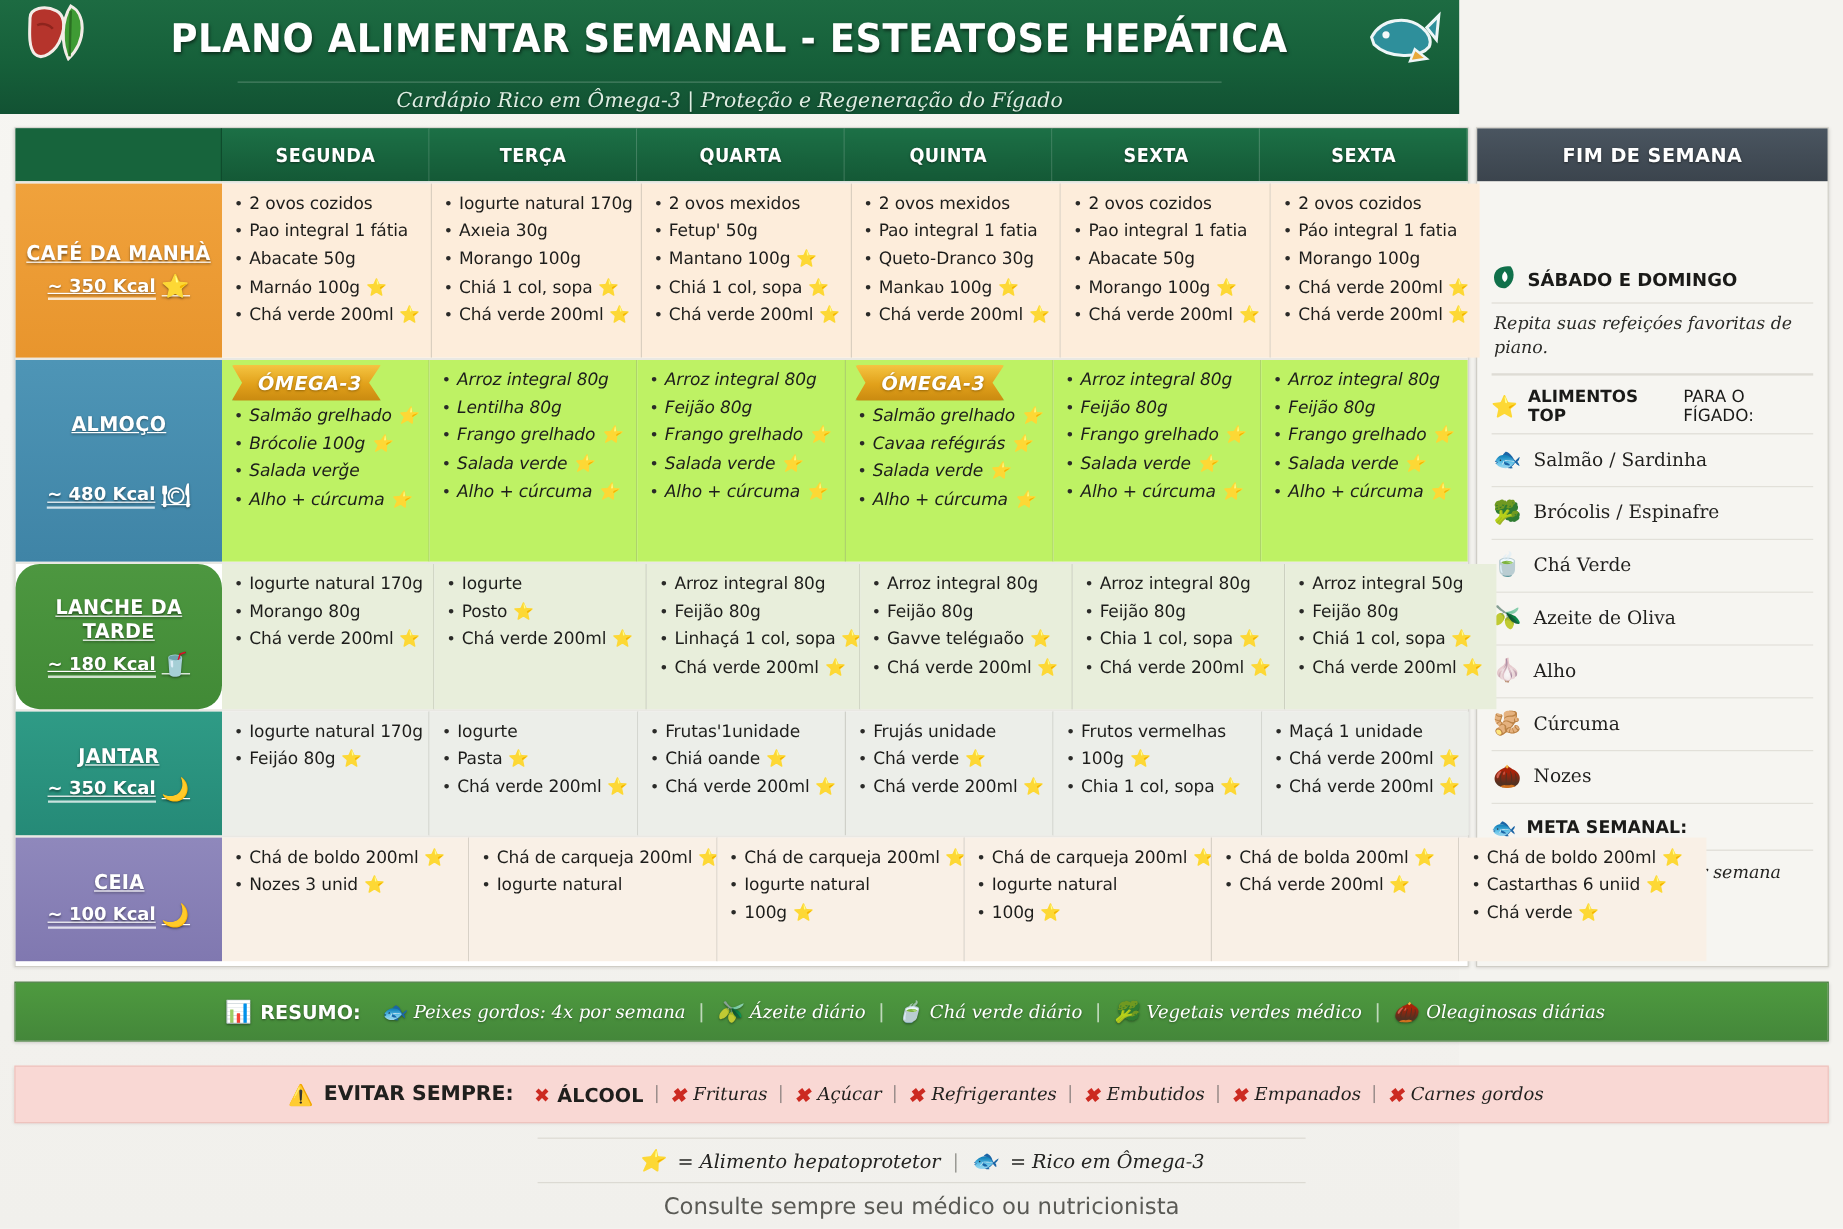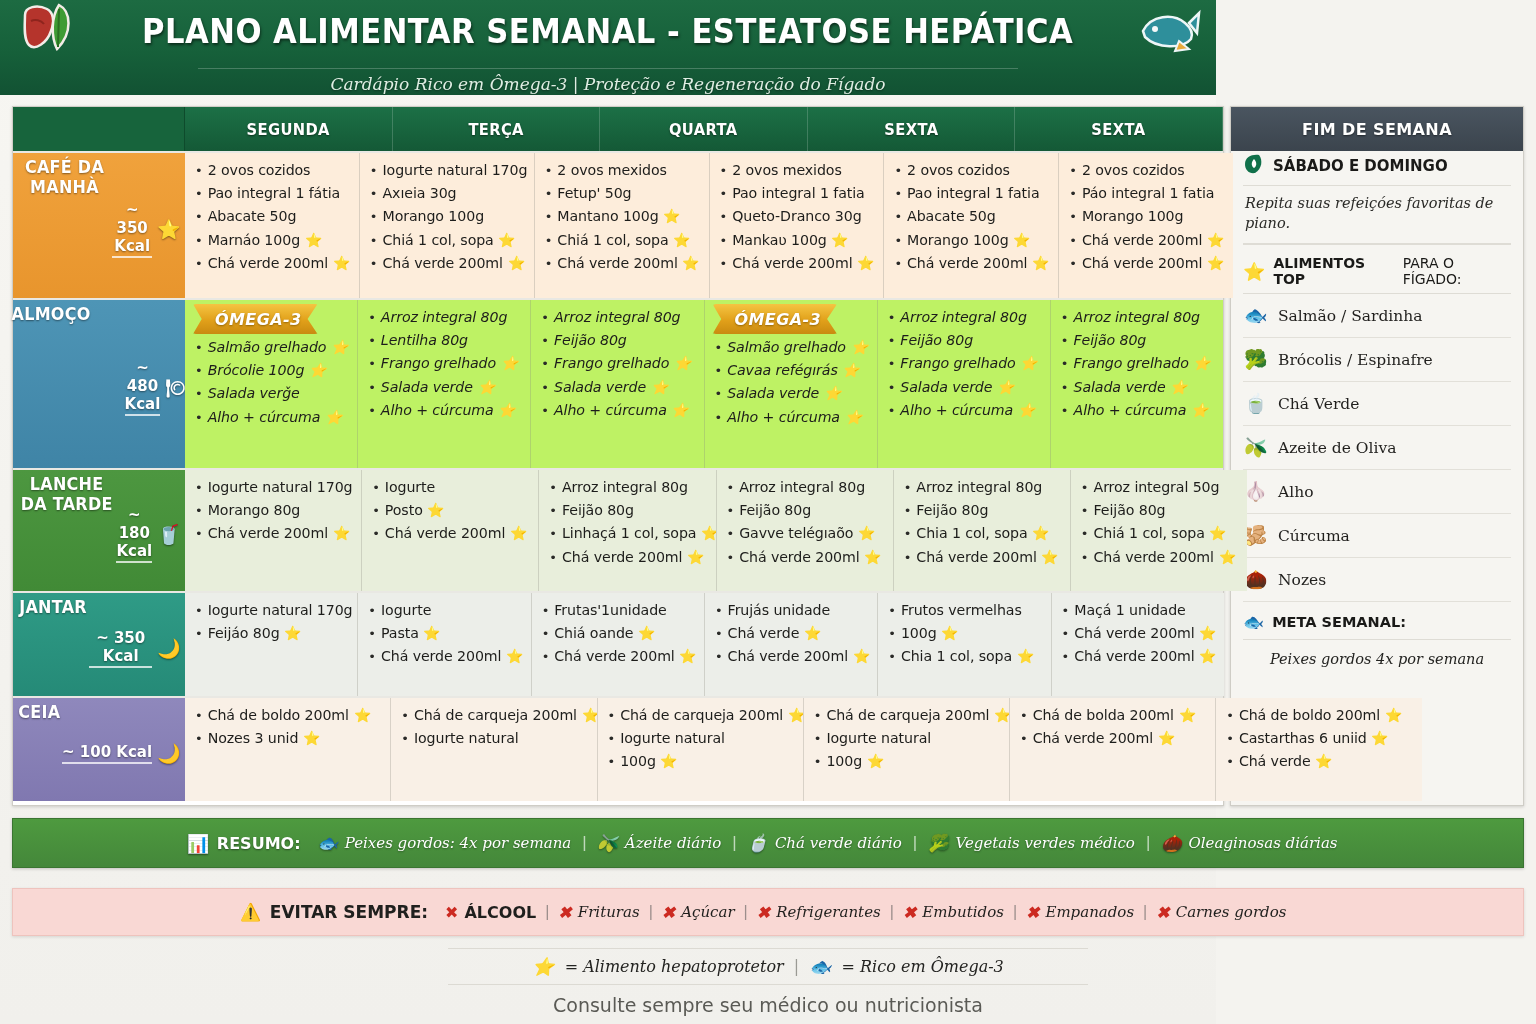--- a/index.html
+++ b/index.html
@@ -107,25 +107,27 @@
   .trow.r-cafe    { height: 147px; }
   .trow.r-almoco  { height: 170px; }
   .trow.r-lanche  { height: 123px; }
   .trow.r-jantar  { height: 105px; }
   .trow.r-ceia    { height: 105px; }
 
   .rowlabel {
     width: 172px;
     flex: 0 0 172px;
     display: flex;
-    flex-direction: row;
+    flex-direction: column;
+    align-items: center;
     justify-content: center;
     color: #fff;
     text-align: center;
     padding: 4px;
+    text-decoration: underline;
   }
   .rowlabel .rl-name {
     font-family: "DejaVu Sans", sans-serif;
     font-weight: bold;
     font-size: 17px;
     letter-spacing: 0.3px;
     text-shadow: 0 1px 2px rgba(0,0,0,0.45);
     transform: scaleX(0.94);
   }
   .rowlabel .rl-kcal-wrap {
@@ -165,21 +167,21 @@
   }
   ul.items li .bullet { font-size: 13px; color: #2a2a28; }
   ul.items li .txt { letter-spacing: -0.1px; }
   ul.items li .star { font-size: 14px; line-height: 1; }
 
   
   .lbl-cafe   { background: linear-gradient(180deg,#f0a23c 0%, #e8952d 100%); }
   .bg-cafe    { background: #fdeddb; }
   .lbl-almoco { background: linear-gradient(180deg,#4e95b6 0%, #3f84a6 100%); gap: 32px; }
   .bg-almoco  { background: #bef264; font-style: italic; }
-  .lbl-lanche { background: linear-gradient(180deg,#4d9740 0%, #418a36 100%); }
+  .lbl-lanche { background: linear-gradient(180deg,#4d9740 0%, #418a36 100%); border-radius: 20px; }
   .bg-lanche  { background: #e8eedb; }
   .lbl-jantar { background: linear-gradient(180deg,#2f9b86 0%, #258a77 100%); }
   .bg-jantar  { background: #eceee9; }
   .lbl-ceia   { background: linear-gradient(180deg,#8f88bc 0%, #8078b0 100%); }
   .bg-ceia    { background: #f9f0e6; }
 
   
   .omega {
     position: absolute;
     left: 8px;
@@ -217,21 +219,21 @@
     color: #fff;
     display: flex;
     align-items: center;
     justify-content: center;
     font-family: "DejaVu Sans", sans-serif;
     font-weight: bold;
     font-size: 16px;
     letter-spacing: 0.4px;
     text-shadow: 0 1px 2px rgba(0,0,0,0.5);
   }
-  .sb-body { flex: 1 1 auto; padding: 2px 12px; display: flex; flex-direction: column; }
+  .sb-body { flex: 1 1 auto; padding: 2px 12px; display: flex; flex-direction: column; justify-content: center; }
   .sb-title {
     display: flex; align-items: center; gap: 8px;
     font-family: "DejaVu Sans", sans-serif;
     font-weight: bold; font-size: 15px; color: #1a1a18;
     padding-bottom: 6px;
     border-bottom: 1px solid #dedcd5;
   }
   .sb-note {
     font-family: "DejaVu Serif", serif;
     font-style: italic;
@@ -389,20 +391,23 @@
       <div class="thead" id="thead">
         <div class="th-corner"></div>
       <div class="th">
             <span>SEGUNDA</span>
           </div>
           <div class="th">
             <span>TERÇA</span>
           </div>
           <div class="th">
             <span>QUARTA</span>
+          </div>
+          <div class="th">
+            <span>QUINTA</span>
           </div>
           <div class="th">
             <span>SEXTA</span>
           </div>
           <div class="th">
             <span>SEXTA</span>
           </div>
         </div>
       <div id="tbody">
           <div class="trow r-cafe">

